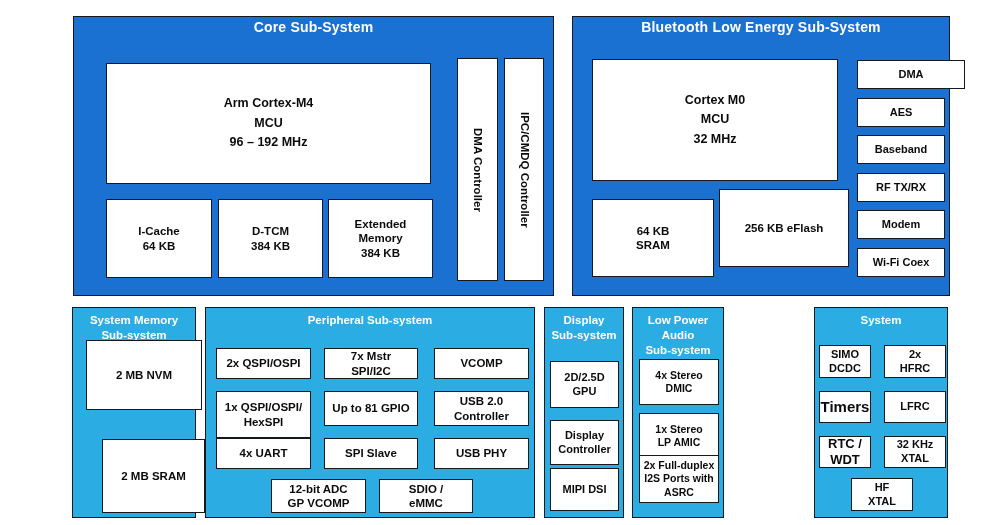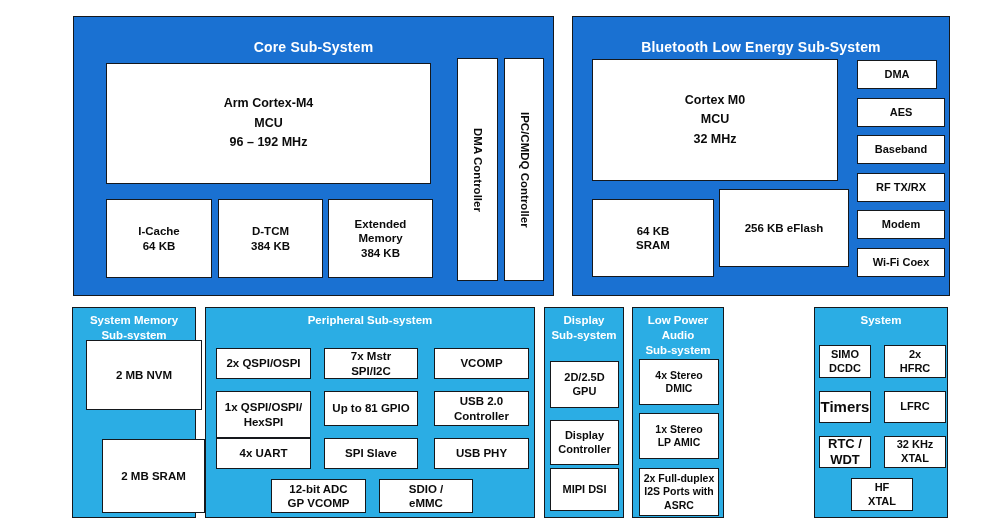--- a/index.html
+++ b/index.html
@@ -16,21 +16,21 @@
     border: 1px solid #15181c;
     box-sizing: border-box;
   }
   .dark  { background: var(--dark-blue, #1A71D2); }
   .light { background: var(--light-blue, #2BADE4); }
   .ptitle {
     color: #ffffff;
     font-weight: bold;
     text-align: center;
     font-size: 14px;
-    padding-top: 22px;
+    padding-top: 2px;
     letter-spacing: 0.2px;
   }
   .phead {
     color: #ffffff;
     font-weight: bold;
     font-size: 11.5px;
     text-align: center;
     line-height: 1.3;
     padding-top: 5px;
     white-space: pre-line;
@@ -85,21 +85,21 @@
     <div class="ptitle">Bluetooth Low Energy Sub-System</div>
 
     <div class="wbox mcu" style="left:19px;top:42px;width:246px;height:122px">Cortex M0
 MCU
 32 MHz</div>
 
     <div class="wbox" style="left:19px;top:182px;width:122px;height:78px">64 KB
 SRAM</div>
     <div class="wbox" style="left:146px;top:172px;width:130px;height:78px">256 KB eFlash</div>
 
-    <div class="wbox" style="left:284px;top:43px;width:80px;height:29px;font-size:11px">DMA</div>
+    <div class="wbox" style="left:284px;top:43px;width:108px;height:29px;font-size:11px">DMA</div>
     <div class="wbox" style="left:284px;top:81px;width:88px;height:29px;font-size:11px">AES</div>
     <div class="wbox" style="left:284px;top:118px;width:88px;height:29px;font-size:11px">Baseband</div>
     <div class="wbox" style="left:284px;top:156px;width:88px;height:29px;font-size:11px">RF TX/RX</div>
     <div class="wbox" style="left:284px;top:193px;width:88px;height:29px;font-size:11px">Modem</div>
     <div class="wbox" style="left:284px;top:231px;width:88px;height:29px;font-size:11px">Wi-Fi Coex</div>
   </div>
 
   <div class="panel light" style="left:72px;top:307px;width:124px;height:211px">
     <div class="phead">System Memory
 Sub-system</div>
@@ -142,21 +142,21 @@
   </div>
 
   <div class="panel light" style="left:632px;top:307px;width:92px;height:211px">
     <div class="phead">Low Power
 Audio
 Sub-system</div>
     <div class="wbox" style="left:6px;top:51px;width:80px;height:46px;font-size:10.5px">4x Stereo
 DMIC</div>
     <div class="wbox" style="left:6px;top:105px;width:80px;height:46px;font-size:10.5px">1x Stereo
 LP AMIC</div>
-    <div class="wbox" style="left:6px;top:160px;width:80px;height:48px;font-size:10.5px">2x Full-duplex
+    <div class="wbox" style="left:6px;top:147px;width:80px;height:48px;font-size:10.5px">2x Full-duplex
 I2S Ports with
 ASRC</div>
   </div>
 
 
   <div class="panel light" style="left:814px;top:307px;width:134px;height:211px">
     <div class="phead">System</div>
     <div class="wbox" style="left:4px;top:37px;width:52px;height:33px;font-size:11px">SIMO
 DCDC</div>
     <div class="wbox" style="left:69px;top:37px;width:62px;height:33px;font-size:11px">2x

